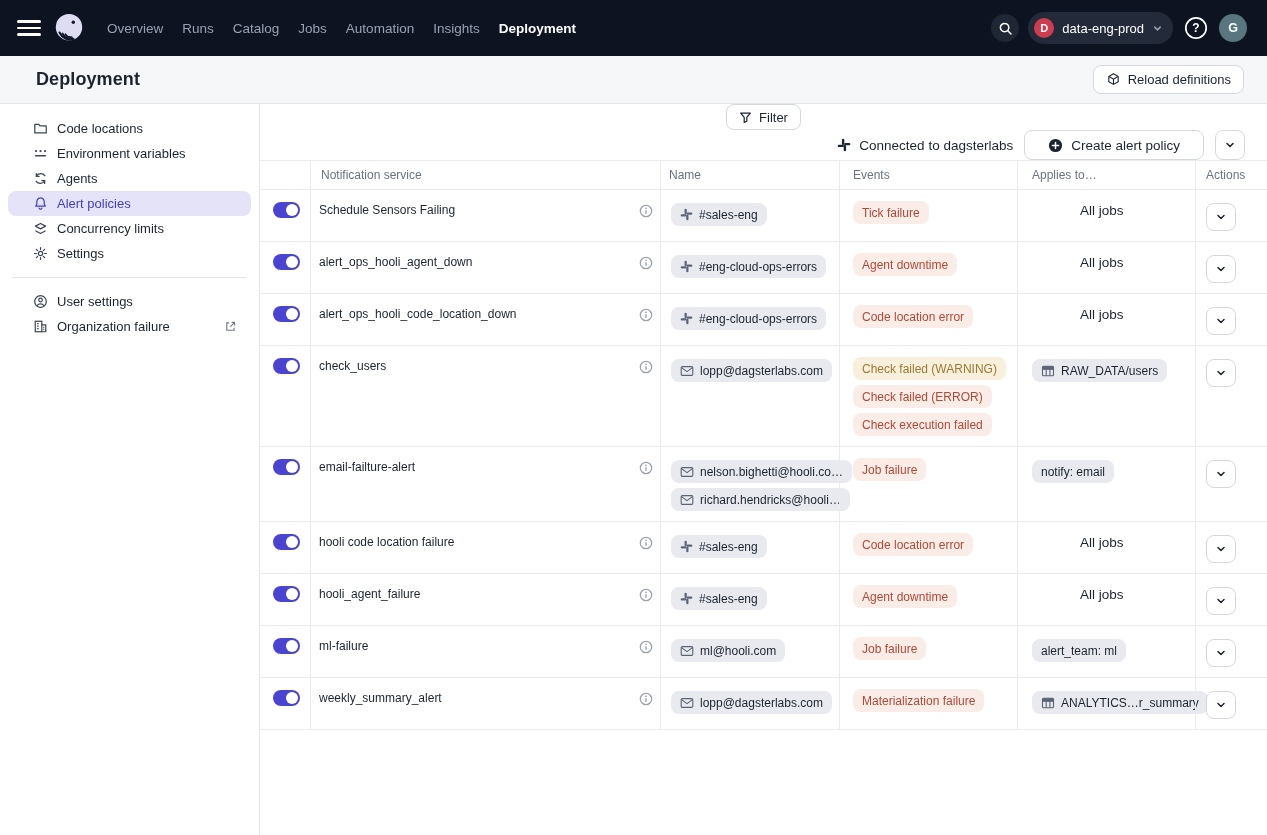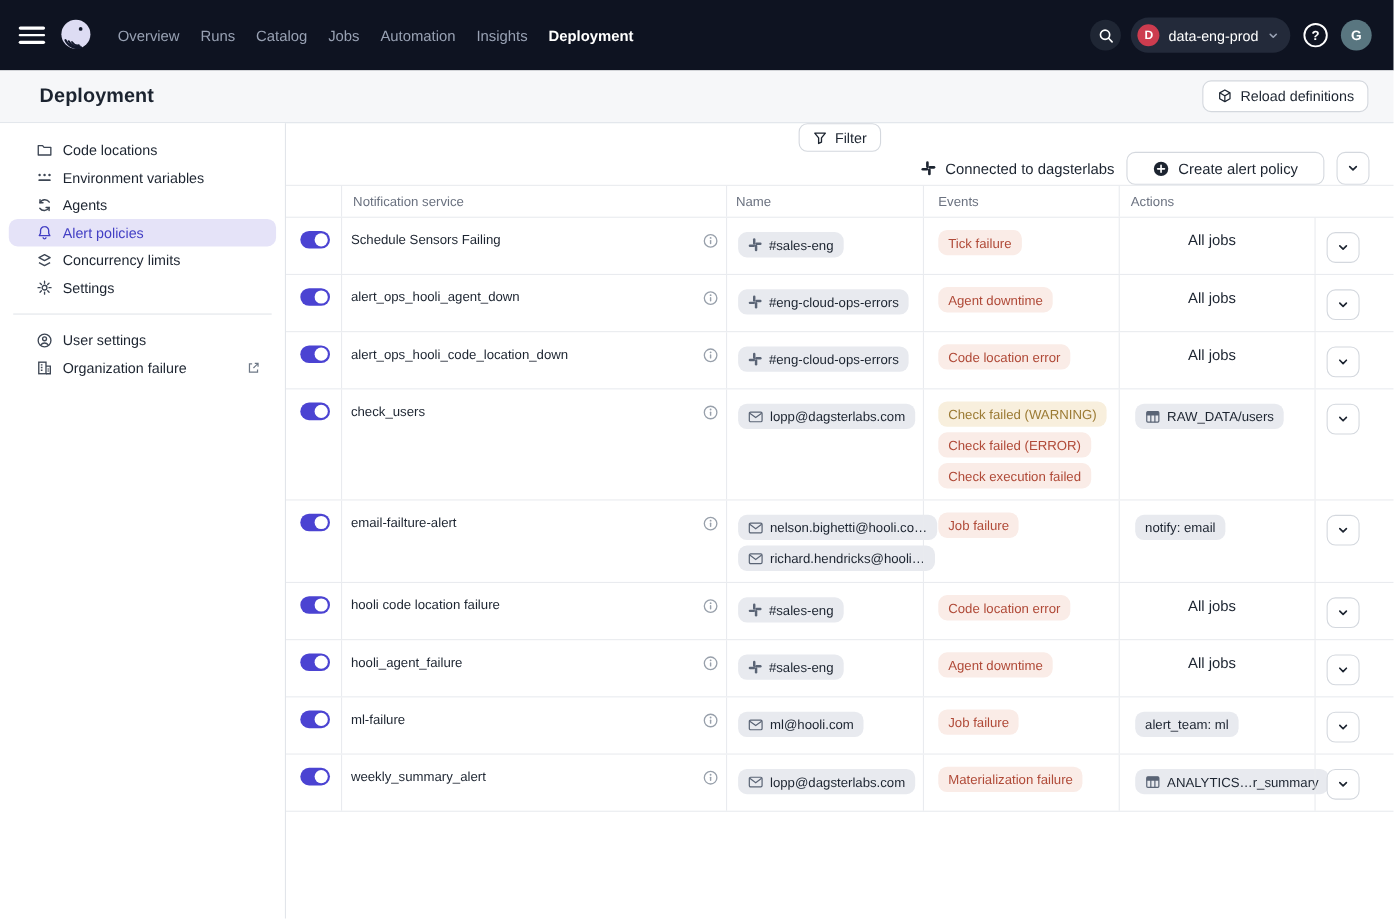--- a/index.html
+++ b/index.html
@@ -6,21 +6,21 @@
     --topbar:#0e1321; --topbar-muted:#98a1b3; --line:#e9ebef; --line2:#e2e5ea;
     --text:#1c2430; --muted:#6b7280; --indigo:#4b43d2; --sel-bg:#e5e3f8; --sel-text:#423ec4;
     --pill-bg:#e8eaef; --btn-border:#d4d8de; --err-bg:#faece7; --err-text:#b04a38;
     --warn-bg:#f8efdd; --warn-text:#9b7a33; --hdr-bg:#f6f7f9;
   }
   *{box-sizing:border-box; margin:0; padding:0;}
   html,body{width:1267px; height:835px; overflow:hidden;}
   body{font-family:"Liberation Sans", sans-serif; color:var(--text); background:#fff;}
 
   
-  .topbar{height:64px; background:var(--topbar); display:flex; align-items:center; padding:0 20px 0 17px;}
+  .topbar{height:56px; background:var(--topbar); display:flex; align-items:center; padding:0 20px 0 17px;}
   .hamburger{width:24px; height:24px; display:flex; flex-direction:column; justify-content:center; gap:4px; cursor:pointer;}
   .hamburger span{display:block; height:2.5px; background:#fff; border-radius:2px;}
   .logo{margin-left:11px; width:34px; height:34px; display:flex;}
   .topnav{display:flex; align-items:center; margin-left:21px; gap:19px;}
   .topnav a{font-size:13.5px; color:var(--topbar-muted); text-decoration:none; cursor:pointer;}
   .topnav a.active{color:#fff; font-weight:700;}
   .top-right{margin-left:auto; display:flex; align-items:center; gap:9px;}
   .circle-btn{width:28px; height:28px; border-radius:50%; background:#1f2634; display:flex; align-items:center; justify-content:center; cursor:pointer;}
   .org-pill{height:32px; border-radius:16px; background:#232a3a; display:flex; align-items:center; gap:8px; padding:0 10px 0 6px; cursor:pointer;}
   .org-initial{width:20px; height:20px; border-radius:50%; background:#cd3c4f; color:#fff; font-size:11px; font-weight:700; display:flex; align-items:center; justify-content:center;}
@@ -281,20 +281,21 @@
           </span>
         </button>
       </div>
     </div>
 
     <div class="grid-row thead">
       <div class="cell c1"></div>
       <div class="cell c3">Notification service</div>
       <div class="cell c2">Name</div>
       <div class="cell c4">Events</div>
+      <div class="cell c5">Applies to…</div>
       <div class="cell c6">Actions</div>
     </div>
 
     <div id="tbody">
         <div class="grid-row trow">
           <div class="cell c1">
             <div class="toggle on">
               <span class="knob"></span>
             </div>
           </div>

